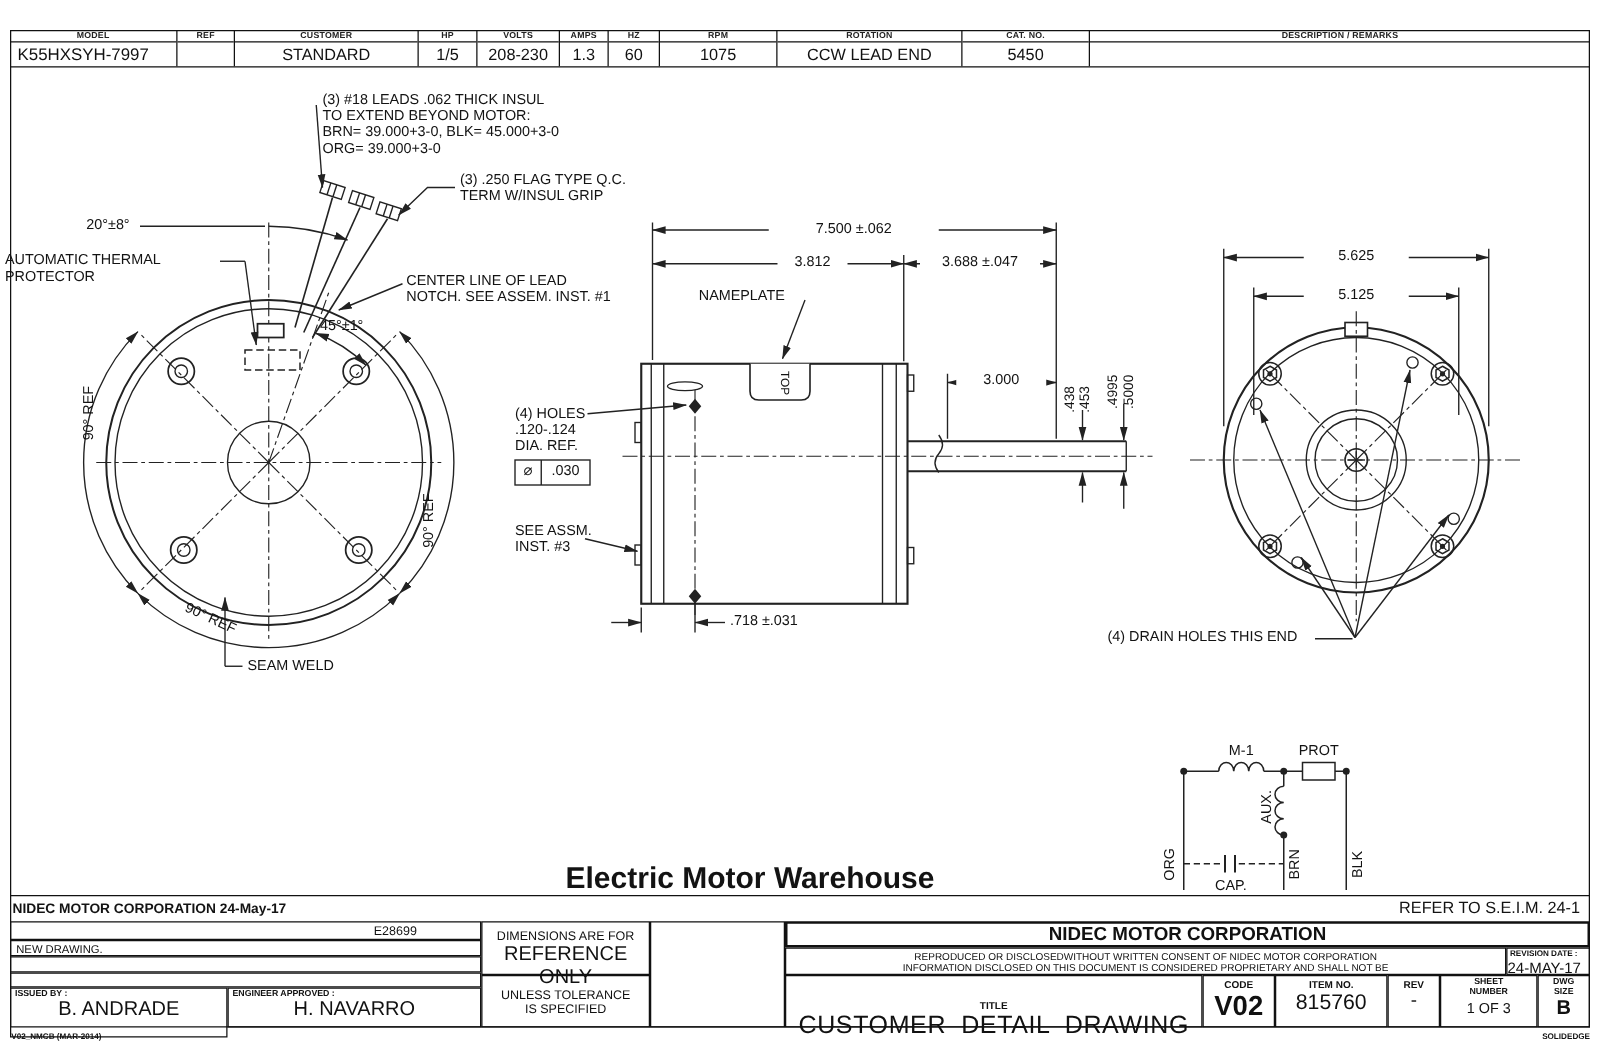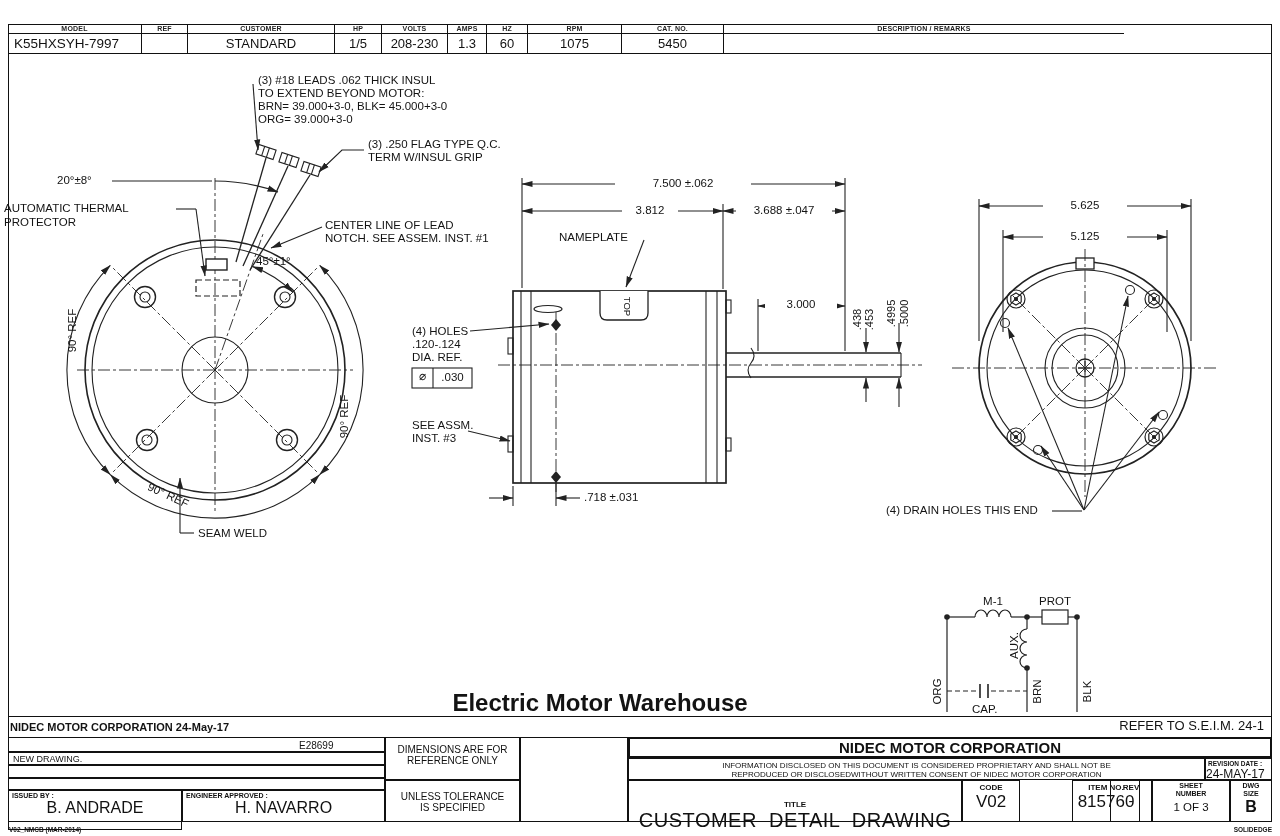--- a/index.html
+++ b/index.html
@@ -60,20 +60,24 @@
       <div class="th">AMPS</div>
       <div class="td">1.3</div>
     </div>
     <div class="col" style="width:41px">
       <div class="th">HZ</div>
       <div class="td">60</div>
     </div>
     <div class="col" style="width:94px">
       <div class="th">RPM</div>
       <div class="td">1075</div>
+    </div>
+    <div class="col" style="width:148px">
+      <div class="th">ROTATION</div>
+      <div class="td">CCW LEAD END</div>
     </div>
     <div class="col" style="width:102px">
       <div class="th">CAT. NO.</div>
       <div class="td">5450</div>
     </div>
     <div class="col" style="width:400px">
       <div class="th">DESCRIPTION / REMARKS</div>
       <div class="td"></div>
     </div>
   </div>
@@ -260,21 +264,21 @@
     </g>
   </svg>
 
   <div>
     <div class="lbl" style="left:258px;top:74px">(3) #18 LEADS .062 THICK INSUL</div>
     <div class="lbl" style="left:258px;top:87px">TO EXTEND BEYOND MOTOR:</div>
     <div class="lbl" style="left:258px;top:100px">BRN= 39.000+3-0, BLK= 45.000+3-0</div>
     <div class="lbl" style="left:258px;top:113px">ORG= 39.000+3-0</div>
     <div class="lbl" style="left:368px;top:138px">(3) .250 FLAG TYPE Q.C.</div>
     <div class="lbl" style="left:368px;top:151px">TERM W/INSUL GRIP</div>
-    <div class="lbl" style="left:57px;top:174px">20°±8°</div>
+    <div class="lbl" style="left:69px;top:174px">20°±8°</div>
     <div class="lbl" style="left:4px;top:202px">AUTOMATIC THERMAL</div>
     <div class="lbl" style="left:4px;top:216px">PROTECTOR</div>
     <div class="lbl" style="left:325px;top:219px">CENTER LINE OF LEAD</div>
     <div class="lbl" style="left:325px;top:232px">NOTCH. SEE ASSEM. INST. #1</div>
     <div class="lbl" style="left:256px;top:255px">45°±1°</div>
     <div class="lbl rot90" style="left:45px;top:324px;width:54px">90° REF</div>
     <div class="lbl rot90" style="left:317px;top:410px;width:54px">90° REF</div>
     <div class="lbl" style="left:141px;top:489px;width:54px;transform:rotate(25deg);text-align:center">90° REF</div>
     <div class="lbl" style="left:198px;top:527px">SEAM WELD</div>
   </div>
@@ -335,49 +339,49 @@
       <div class="tiny" style="padding:1px 0 0 3px">ISSUED BY :</div>
       <div style="font-size:16px;text-align:center">B. ANDRADE</div>
     </div>
     <div class="cell" style="left:182px;top:790px;width:203px;height:32px">
       <div class="tiny" style="padding:1px 0 0 3px">ENGINEER APPROVED :</div>
       <div style="font-size:16px;text-align:center">H. NAVARRO</div>
     </div>
 
     <div class="cell ctr" style="left:385px;top:737px;width:135px;height:43px;padding-top:6px">
       <div style="font-size:10px">DIMENSIONS ARE FOR</div>
-      <div style="font-size:10px">REFERENCE ONLY</div>
+      <div style="font-size:16px">REFERENCE ONLY</div>
     </div>
     <div class="cell ctr" style="left:385px;top:780px;width:135px;height:42px;padding-top:10px">
       <div style="font-size:10px">UNLESS TOLERANCE</div>
       <div style="font-size:10px">IS SPECIFIED</div>
     </div>
     <div class="cell" style="left:520px;top:737px;width:108px;height:85px"></div>
 
     <div class="cell ctr" style="left:628px;top:737px;width:644px;height:21px;border-width:2px">
       <div style="font-size:15px;font-weight:bold;line-height:18px">NIDEC MOTOR CORPORATION</div>
     </div>
     <div class="cell ctr" style="left:628px;top:758px;width:577px;height:22px;padding-top:2px">
+      <div style="font-size:8px">REPRODUCED OR DISCLOSEDWITHOUT WRITTEN CONSENT OF NIDEC MOTOR CORPORATION</div>
       <div style="font-size:8px">INFORMATION DISCLOSED ON THIS DOCUMENT IS CONSIDERED PROPRIETARY AND SHALL NOT BE</div>
-      <div style="font-size:8px">REPRODUCED OR DISCLOSEDWITHOUT WRITTEN CONSENT OF NIDEC MOTOR CORPORATION</div>
     </div>
     <div class="cell" style="left:1205px;top:758px;width:67px;height:22px">
       <div style="font-size:6.5px;font-weight:bold;padding:1px 0 0 2px">REVISION DATE :</div>
       <div style="font-size:12px;padding-right:2px">24-MAY-17</div>
     </div>
 
     <div class="cell ctr" style="left:628px;top:780px;width:334px;height:42px">
       <div style="font-size:8px;font-weight:bold;padding-top:19px">TITLE</div>
       <div style="font-size:20px;word-spacing:6px;letter-spacing:.5px">CUSTOMER  DETAIL  DRAWING</div>
     </div>
     <div class="cell ctr" style="left:962px;top:780px;width:58px;height:42px">
       <div style="font-size:8px;font-weight:bold;padding-top:2px">CODE</div>
-      <div style="font-size:17px;font-weight:normal">V02</div>
-    </div>
-    <div class="cell ctr" style="left:1072px;top:780px;width:68px;height:42px">
+      <div style="font-size:22px;font-weight:bold">V02</div>
+    </div>
+    <div class="cell ctr" style="left:1020px;top:780px;width:90px;height:42px">
       <div style="font-size:8px;font-weight:bold;padding-top:2px">ITEM NO.</div>
       <div style="font-size:17px">815760</div>
     </div>
     <div class="cell ctr" style="left:1110px;top:780px;width:42px;height:42px">
       <div style="font-size:8px;font-weight:bold;padding-top:2px">REV</div>
       <div style="font-size:15px">-</div>
     </div>
     <div class="cell ctr" style="left:1152px;top:780px;width:78px;height:42px">
       <div style="font-size:7px;font-weight:bold;padding-top:1px;line-height:8px">SHEET</div>
       <div style="font-size:7px;font-weight:bold;line-height:8px">NUMBER</div>

